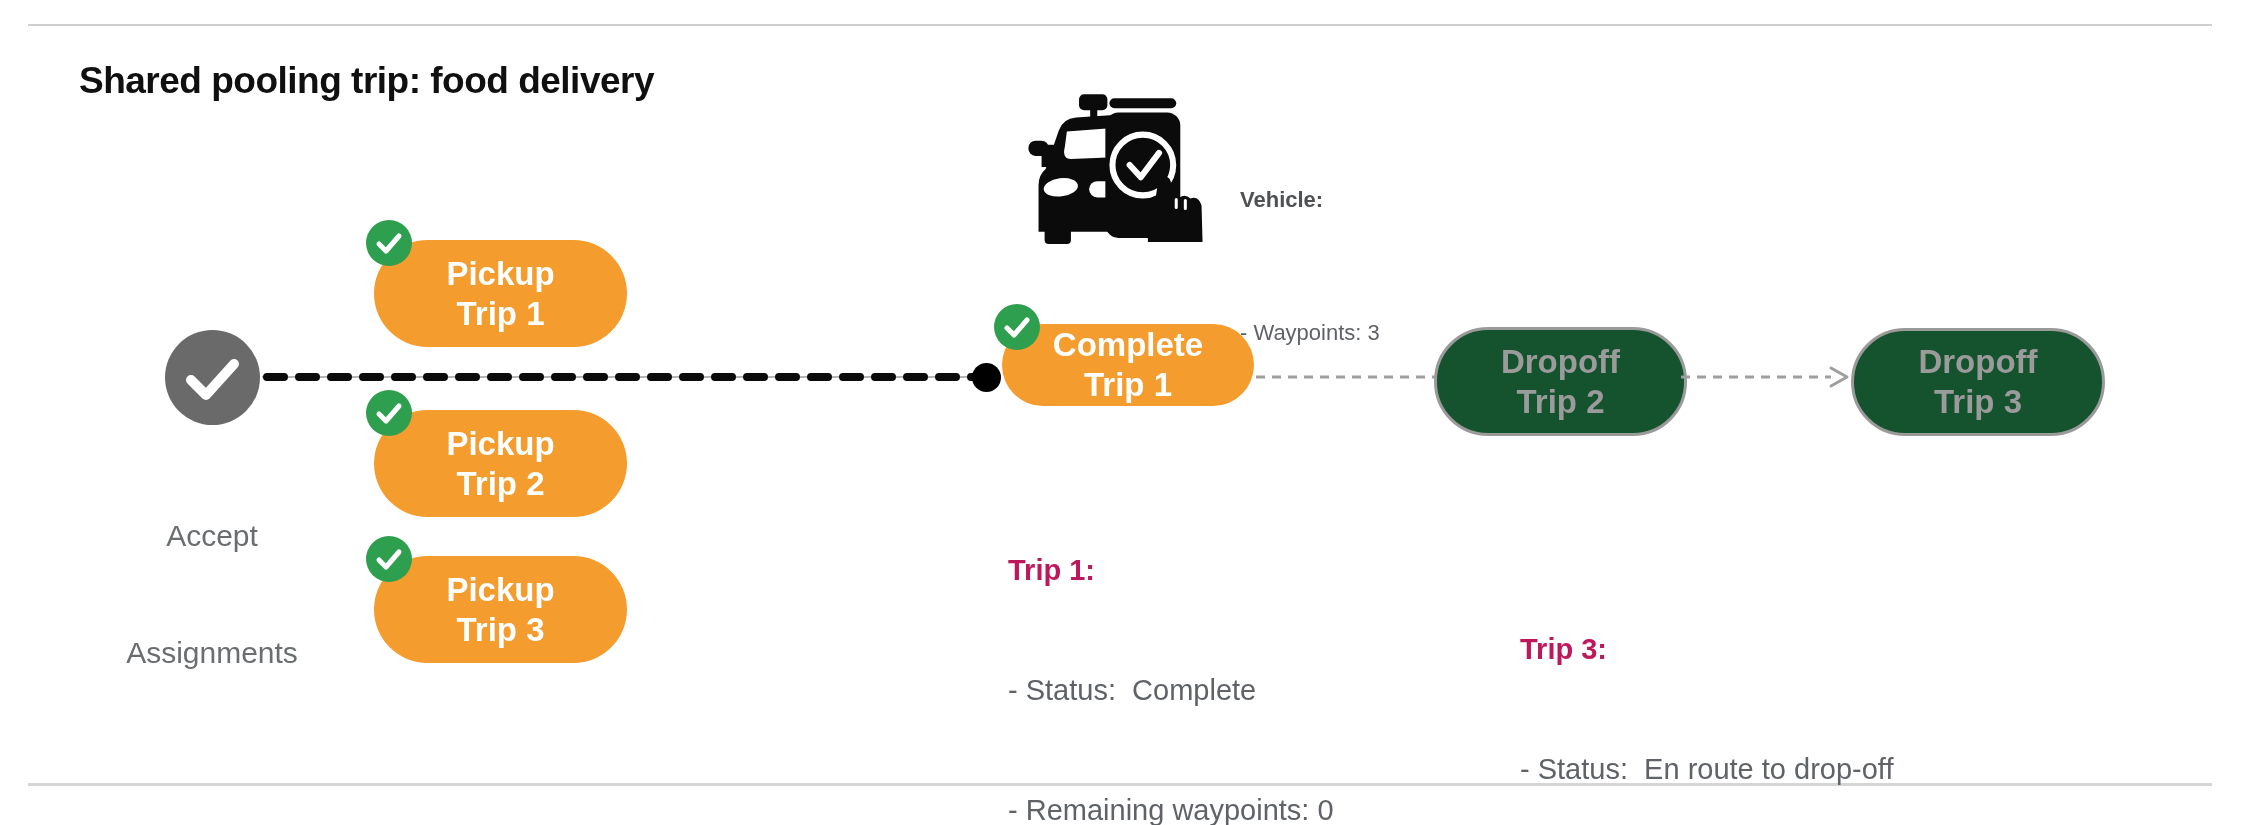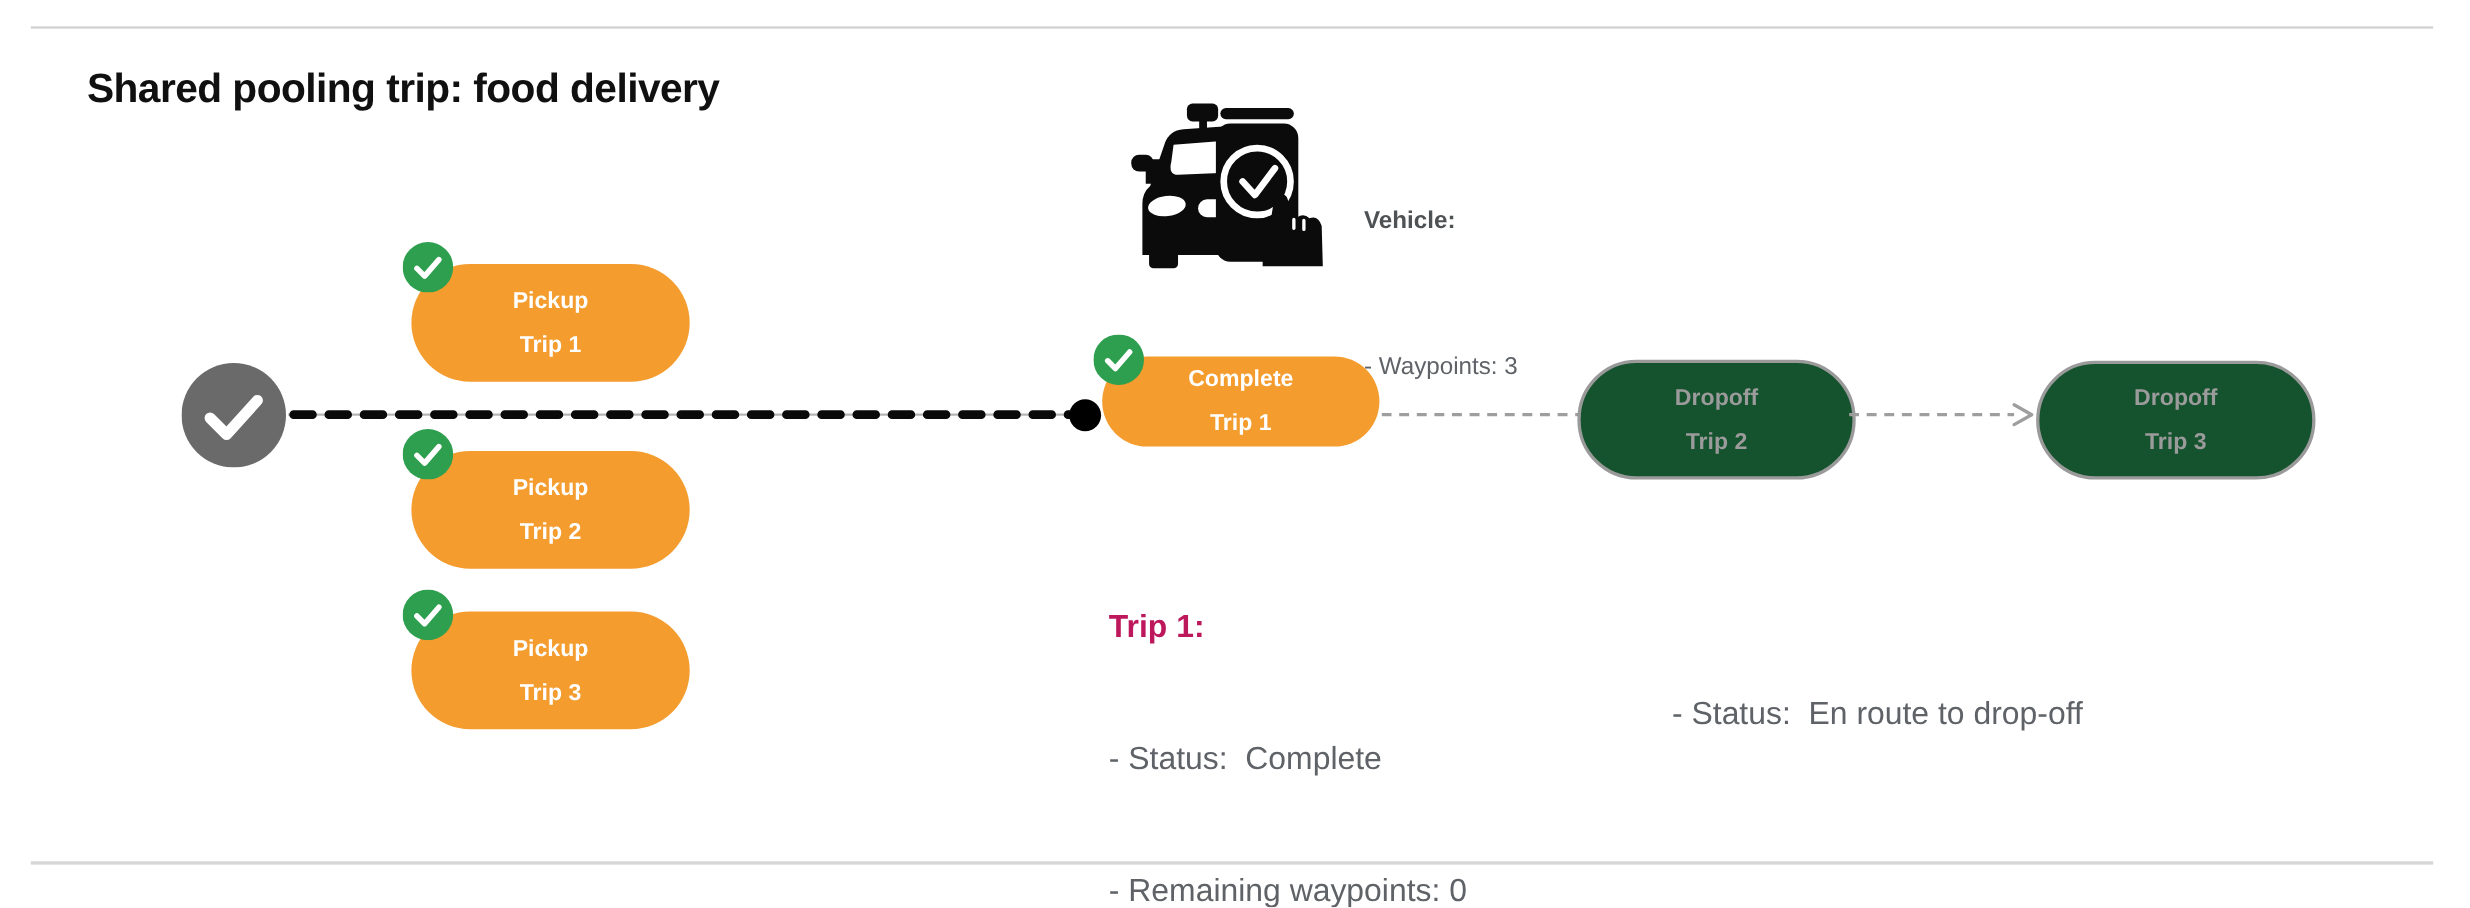--- a/index.html
+++ b/index.html
@@ -41,21 +41,21 @@
     border-radius:50%;background:#000;
   }
   .gray-connector{position:absolute;}
   #connector-dropoff2{left:1256px;top:375px;}
   #connector-dropoff3{left:1681px;top:364px;}
 
   
   .pill{
     position:absolute;border-radius:54px;
     display:flex;flex-direction:column;align-items:center;justify-content:center;
-    font-weight:700;font-size:21px;line-height:40px;text-align:center;white-space:pre;
+    font-weight:700;font-size:33px;line-height:40px;text-align:center;white-space:pre;
   }
   .pill.filled{background:var(--orange,#F49C2E);color:#fff;}
   .pill.outline{
     background:#14532d;border:3px solid var(--outline-border,#9A9A9A);
     color:var(--outline-text,#9B9B9B);
   }
   #pickup-1{left:374px;top:240px;width:253px;height:107px;}
   #pickup-2{left:374px;top:410px;width:253px;height:107px;}
   #pickup-3{left:374px;top:556px;width:253px;height:107px;}
   #complete-1{left:1002px;top:324px;width:252px;height:82px;}
@@ -102,20 +102,24 @@
 
   <div class="vehicle-info">
     <div class="v-label">Vehicle:</div>
     <div class="v-line">- Waypoints: 3</div>
   </div>
 
   <svg class="accept-node" viewBox="0 0 95 95" aria-hidden="true">
     <circle cx="47.5" cy="47.5" r="47.5" fill="var(--node-gray,#6A6A6A)"></circle>
     <path d="M26 50 L41 65 L69 34" fill="none" stroke="#fff" stroke-width="10" stroke-linecap="round" stroke-linejoin="round"></path>
   </svg>
+  <div class="accept-label">
+    <div>Accept</div>
+    <div>Assignments</div>
+  </div>
 
   <svg class="main-connector" width="730" height="14" viewBox="0 0 730 14" aria-hidden="true">
     <line x1="4" y1="7" x2="726" y2="7" stroke="#b5b5b5" stroke-width="2"></line>
     <line x1="9" y1="7" x2="722" y2="7" stroke="var(--dash-black,#0A0A0A)" stroke-width="8" stroke-dasharray="17 15" stroke-linecap="round"></line>
   </svg>
   <div class="position-dot"></div>
 
   <div class="pill filled" id="pickup-1">
     <svg class="badge" viewBox="0 0 46 46" aria-hidden="true">
       <circle cx="23" cy="23" r="23" fill="var(--green,#2E9E4F)"></circle>
@@ -174,17 +178,18 @@
   <div class="status-panel" id="status-left">
     <div class="hd">Trip 1:</div>
     <div>- Status:  Complete</div>
     <div>- Remaining waypoints: 0</div>
     
     
     
   </div>
 
   <div class="status-panel" id="status-right">
+    <div class="hd">Trip 3:</div>
     <div>- Status:  En route to drop-off</div>
     
   </div>
 
 </div>
 
 </body></html>

